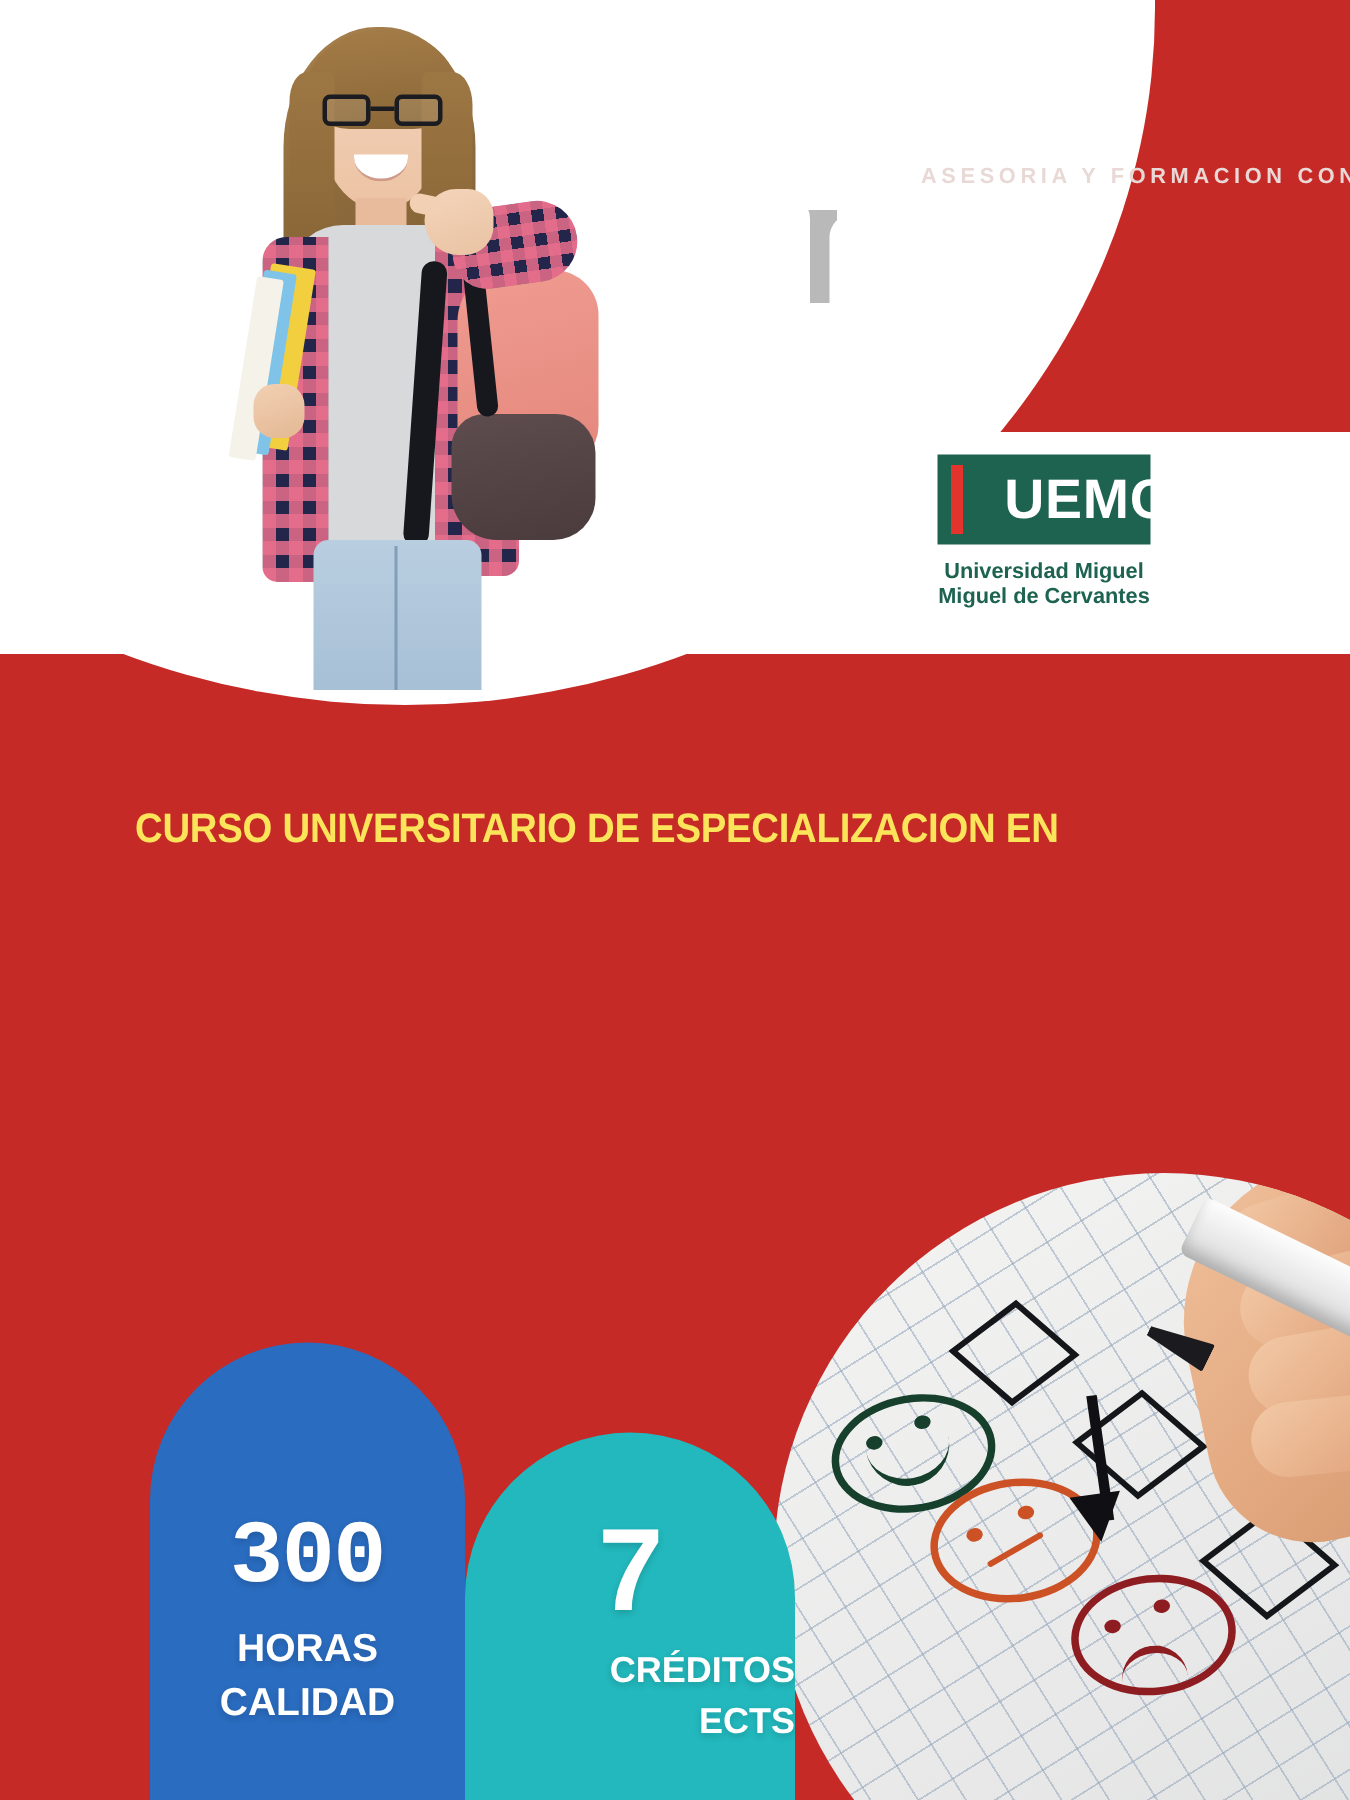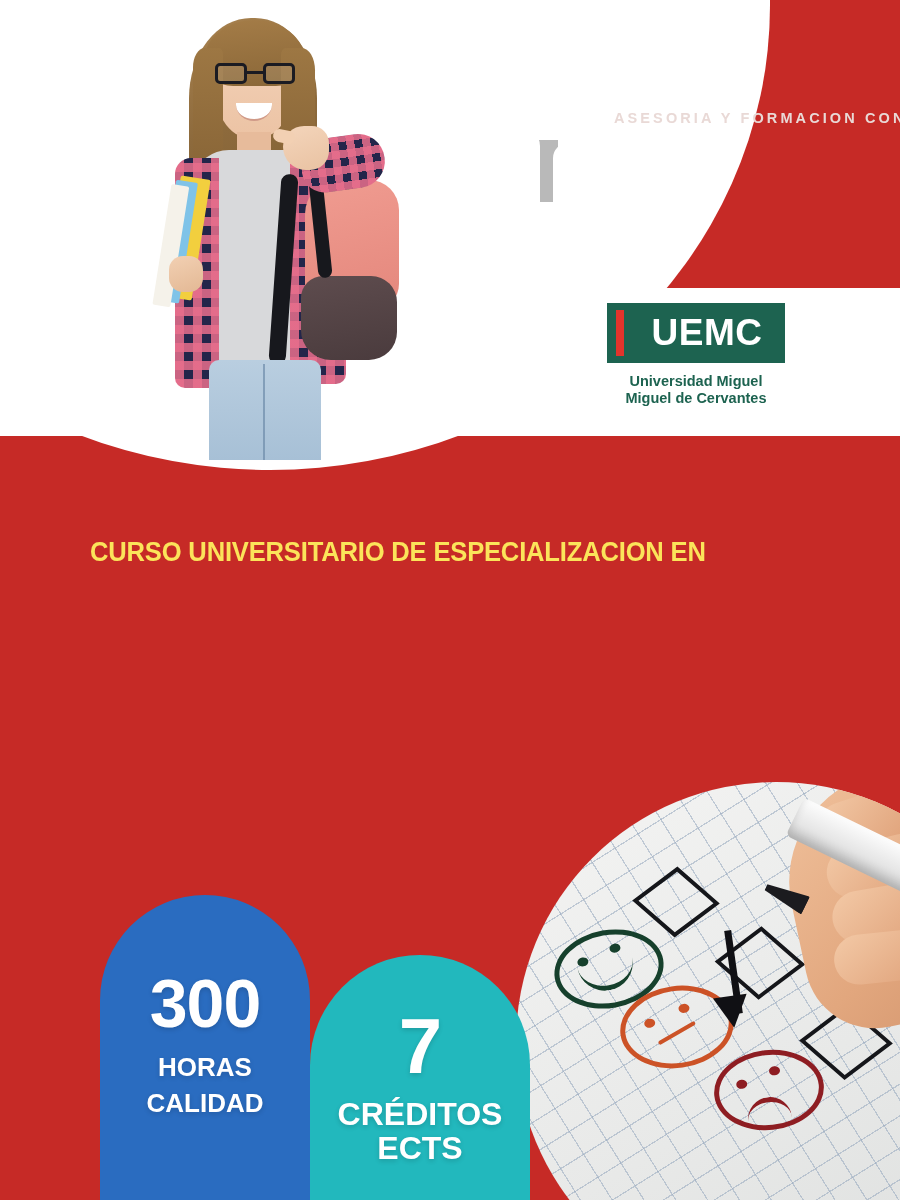--- a/index.html
+++ b/index.html
@@ -249,21 +249,21 @@
   .uemc {
     position: absolute;
     left: 596px;
     top: 303px;
     width: 200px;
     height: 118px;
     text-align: center;
   }
   .uemc-box {
     position: relative;
-    width: 178px;
+    width: 142px;
     height: 60px;
     margin: 0 auto;
     background: #1d6350;
   }
   .uemc-bar {
     position: absolute;
     left: 9px; top: 7px;
     width: 8px; height: 46px;
     background: #e2342c;
   }
@@ -451,30 +451,30 @@
     width: 220px;
     height: 245px;
     background: #22b8bd;
     border-radius: 110px 110px 0 0;
   }
   .badge-num {
     font-weight: 700;
     line-height: 1;
     text-shadow: 0 2px 5px rgba(0,0,0,0.16);
   }
-  .badge-hours .badge-num { font-size: 68px; margin-top: 74px; letter-spacing: -1px; }
+  .badge-hours .badge-num { font-size: 59px; margin-top: 114px; letter-spacing: -1px; font-family: Liberation Mono, monospace; }
   .badge-credits .badge-num { font-size: 78px; margin-top: 52px; letter-spacing: -1px; }
   .badge-label {
     font-weight: 700;
     line-height: 36px;
     margin-top: 12px;
     text-shadow: 0 2px 5px rgba(0,0,0,0.16);
   }
   .badge-hours .badge-label { font-size: 26px; }
-  .badge-credits .badge-label { font-size: 32px; line-height: 34px; }
+  .badge-credits .badge-label { font-size: 24px; line-height: 34px; text-align: right; }
   .badge-label span { display: block; }
 </style>
 </head>
 <body>
 
 <div id="poster">
 
   <div class="white-band"></div>
   <div class="white-blob"></div>
   <div class="white-blob-fill"></div>

